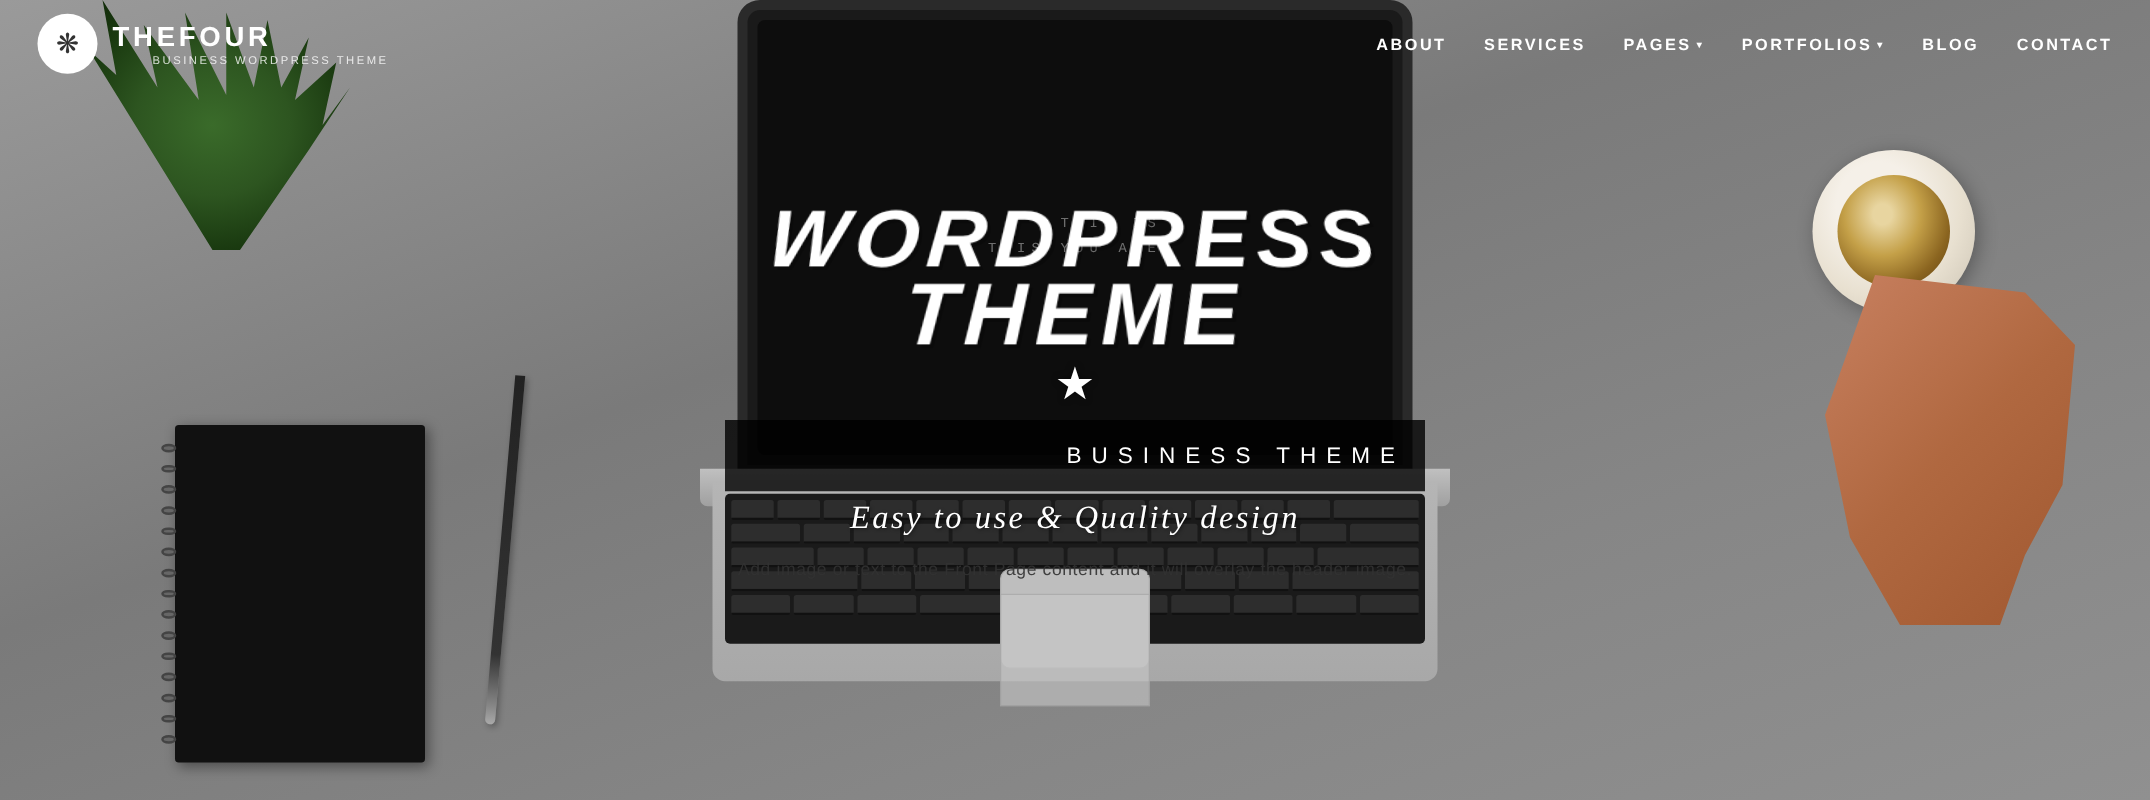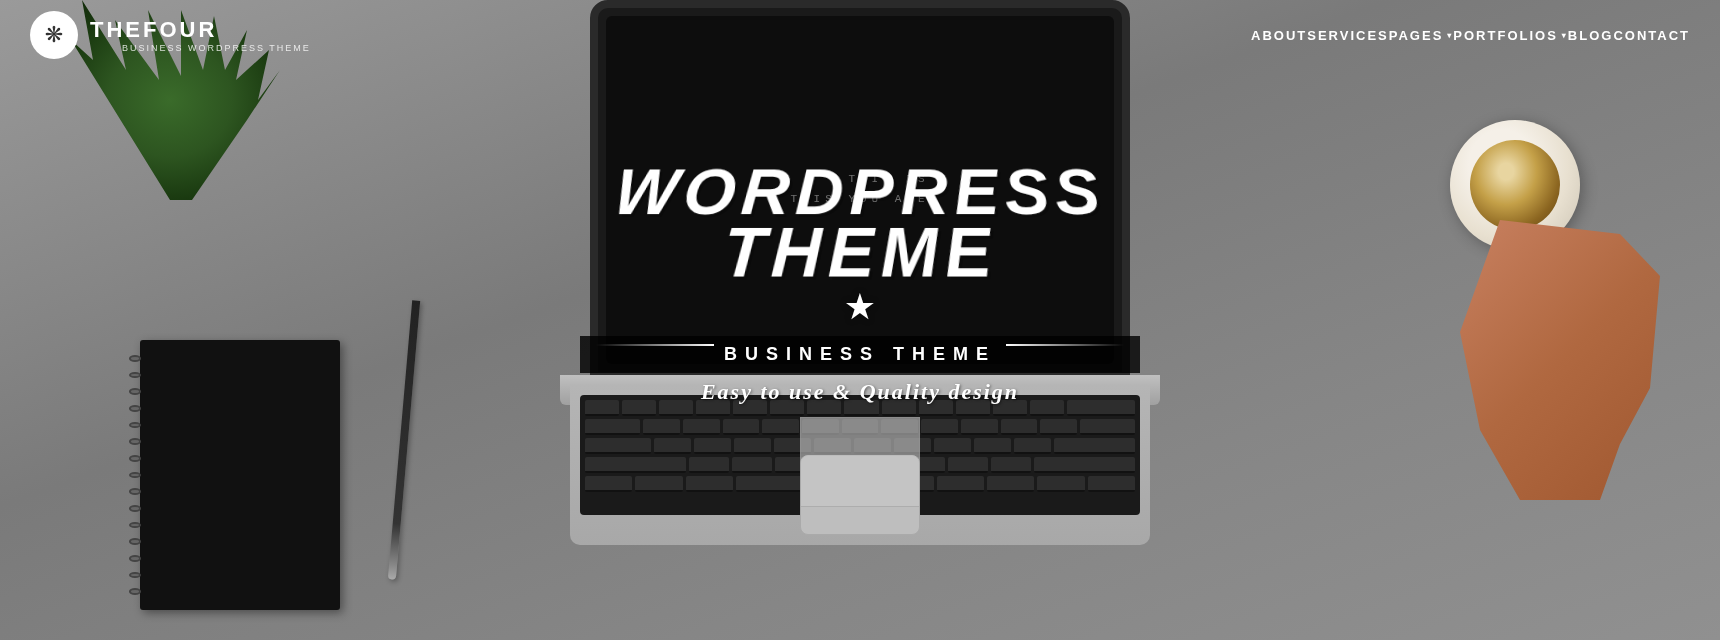--- a/index.html
+++ b/index.html
@@ -254,47 +254,48 @@
       color: #fff;
       font-size: 36px;
       margin: 4px 0;
       filter: drop-shadow(0 0 3px rgba(0,0,0,0.5));
     }
 
     .business-theme-band {
       background: rgba(0,0,0,0.8);
       color: #fff;
       font-size: 18px;
-      font-weight: 700;
+      font-weight: 400;
       letter-spacing: 8px;
       padding: 8px 16px;
       text-transform: uppercase;
       margin: 4px 0;
       display: flex;
-      align-items: flex-start;
+      align-items: flex-end;
       justify-content: center;
       gap: 10px;
+      flex-direction: column;
     }
     .band-lines {
       flex: 1;
       height: 2px;
       background: linear-gradient(to right, transparent, #fff);
     }
     .band-lines-right {
       flex: 1;
       height: 2px;
       background: linear-gradient(to left, transparent, #fff);
     }
 
     .script-text {
       font-family: 'Georgia', cursive;
       font-style: italic;
-      font-size: 22px;
-      color: #fff;
-      font-weight: 700;
+      font-size: 26px;
+      color: #fff;
+      font-weight: 400;
       letter-spacing: 2px;
       margin-top: 6px;
       text-shadow: 1px 1px 3px rgba(0,0,0,0.5);
     }
 
     .subtitle-text {
       color: rgba(50,50,50,0.9);
       font-size: 14px;
       margin-top: 18px;
       letter-spacing: 0.5px;
@@ -357,20 +358,21 @@
       font-size: 9px;
       color: rgba(255,255,255,0.8);
       letter-spacing: 2px;
       text-transform: uppercase;
       padding-left: 32px;
     }
 
     .nav-links {
       display: flex;
       align-items: center;
+      gap: 30px;
     }
 
     .nav-link {
       color: #fff;
       text-decoration: none;
       font-size: 13px;
       font-weight: 600;
       letter-spacing: 2px;
       text-transform: uppercase;
     }
@@ -515,20 +517,21 @@
     </div>
     <div>
       <span class="star-icon">★</span>
     </div>
     <div class="business-theme-band">
       <div class="band-lines"></div>
       <span>BUSINESS THEME</span>
       <div class="band-lines-right"></div>
     </div>
     <div class="script-text">Easy to use  &amp;  Quality design</div>
+    <div class="subtitle-text">Add image or text to the Front Page content and it will overlay the header image.</div>
     <div class="content-box"></div>
   </div>
 
   <nav>
     <div class="logo-area">
       <div class="logo-icon">
         <span>❋</span>
       </div>
       <div class="logo-text-area">
         <span class="logo-name">THEFOUR</span>

